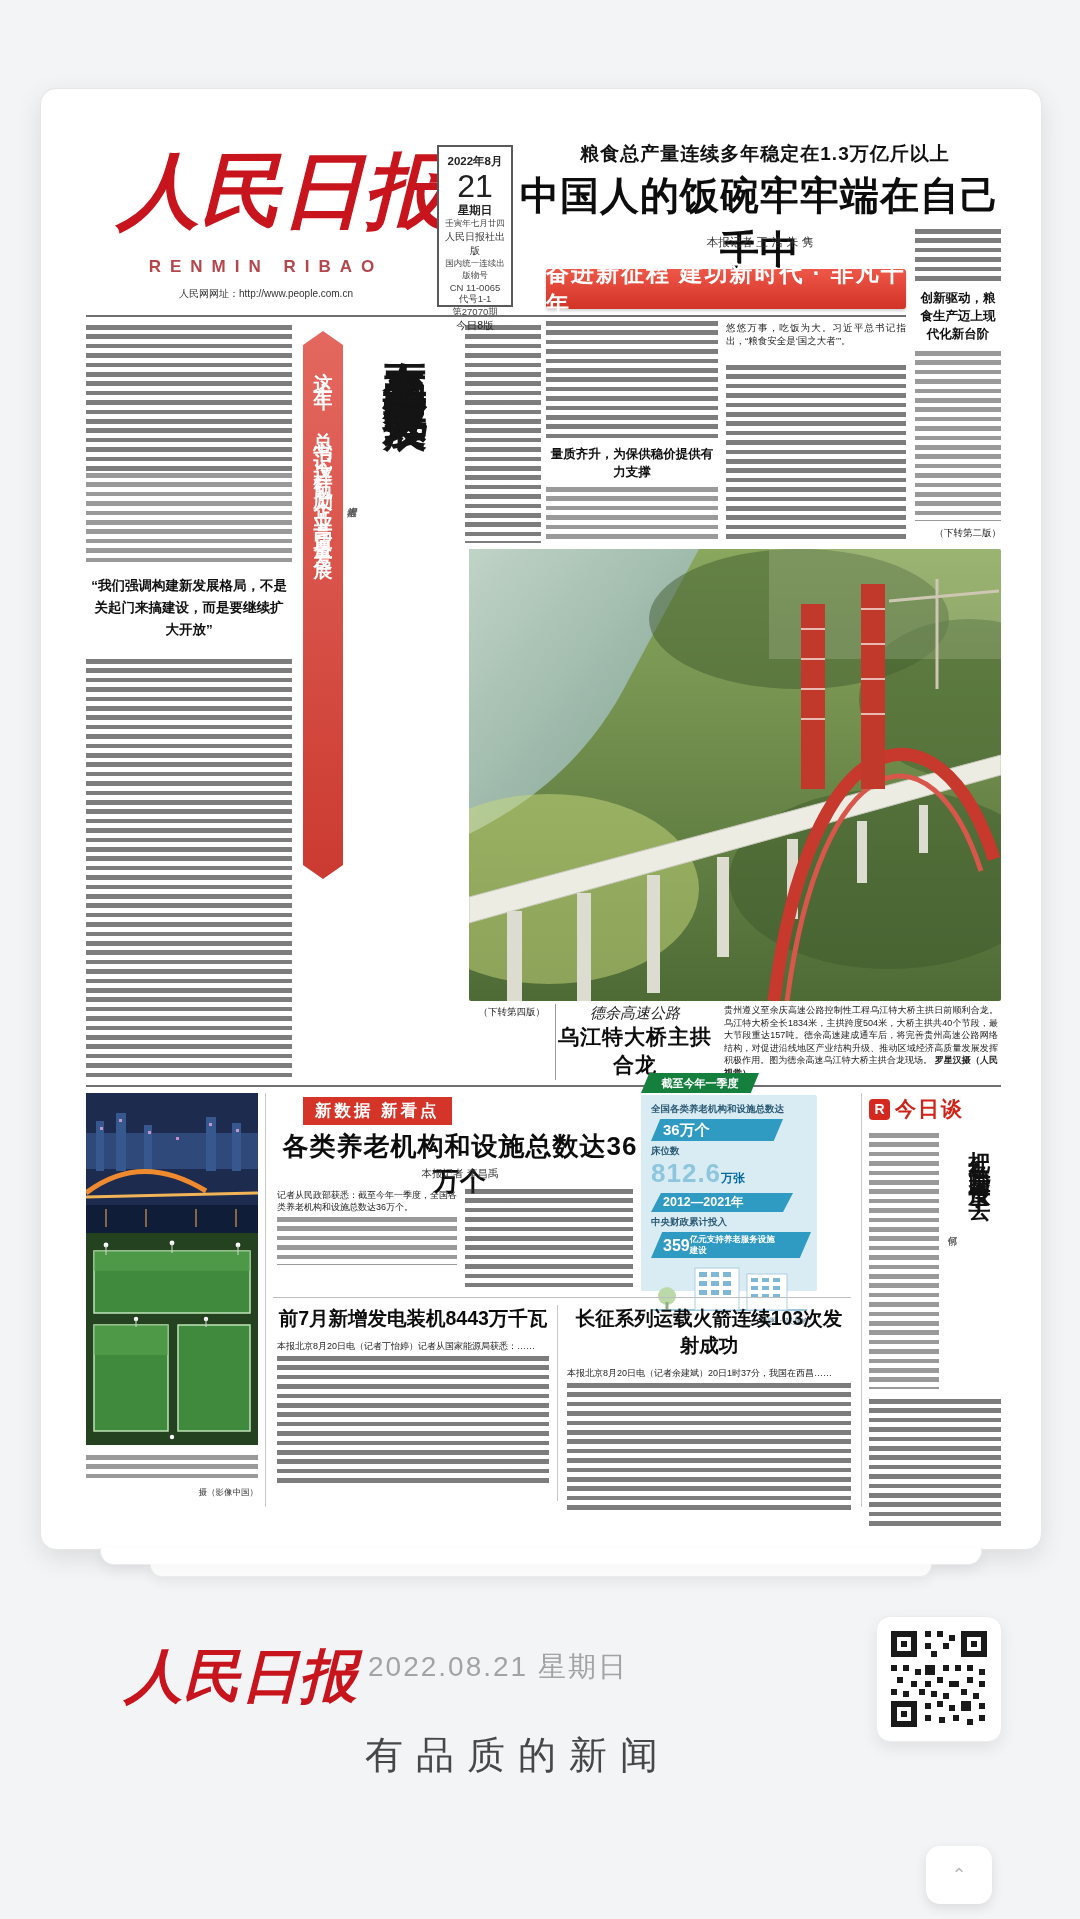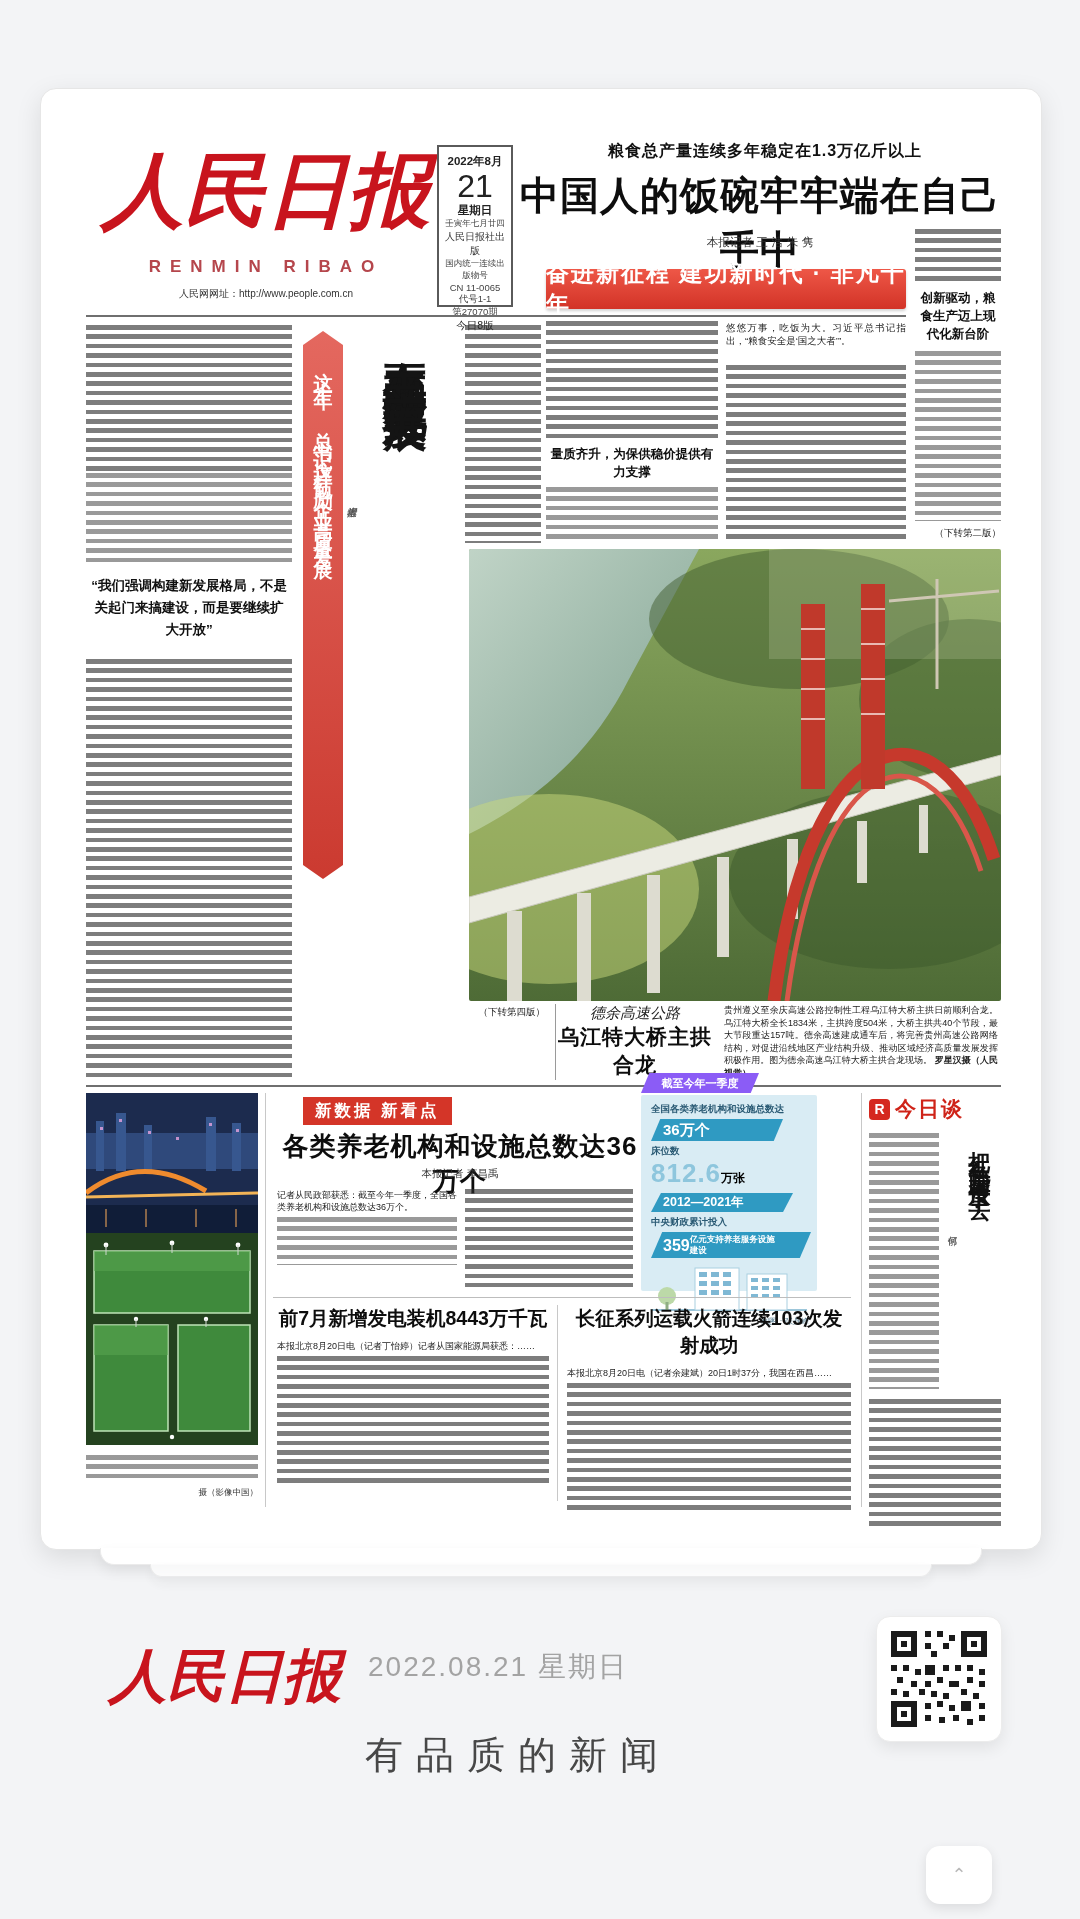--- a/index.html
+++ b/index.html
@@ -8,50 +8,50 @@
   .stage{position:absolute;inset:0;}
   .page-card{position:absolute;left:40px;top:88px;width:1000px;height:1460px;background:#ffffff;border:1px solid #e6e6e6;border-radius:16px;box-shadow:0 8px 26px rgba(0,0,0,.10);}
   .sim{background-image:repeating-linear-gradient(to bottom,rgba(45,45,45,.62) 0 4.6px,transparent 4.6px 9.4px);}
   .sim.lt{opacity:.78;}
   .micro{font-size:9.5px;line-height:13px;color:#222;text-align:justify;}
   .vline{background:#c8c8c8;width:1px;}
   .hrule{background:#bdbdbd;height:1px;}
   .rule-dark{background:#6f6f6f;height:2px;}
   .vtext{writing-mode:vertical-rl;text-orientation:upright;}
   
-  .logo-cn{font-family:"DejaVu Serif",serif;font-weight:900;font-style:italic;color:#c8141d;text-align:center;}
+  .logo-cn{font-family:"DejaVu Serif",serif;font-weight:900;font-style:italic;color:#c8141d;text-align:center;margin-left:16px;}
   .logo-latin{color:#b5464c;font-weight:700;letter-spacing:9px;text-align:center;}
   .website{color:#333;text-align:center;}
   .datebox{border:2px solid #5a5a5a;background:#fff;text-align:center;color:#222;display:flex;flex-direction:column;justify-content:space-between;padding:7px 3px;box-sizing:border-box;}
   .datebox .d-month{font-size:11.5px;font-weight:700;}
   .datebox .d-day{font-size:32px;line-height:34px;font-weight:500;}
   .datebox .d-week{font-size:11.5px;font-weight:700;}
   .datebox .d-sm{font-size:8.5px;color:#444;}
   .datebox .d-pub{font-size:10px;font-family:"DejaVu Serif",serif;color:#333;}
-  .kicker{font-size:16px;font-weight:700;color:#111;text-align:center;letter-spacing:1px;}
+  .kicker{font-size:19px;font-weight:700;color:#111;text-align:center;letter-spacing:1px;}
   .headline-xl{font-size:39px;font-weight:900;color:#0d0d0d;text-align:center;letter-spacing:1px;font-family:"Liberation Sans",sans-serif;}
   .byline{font-family:"DejaVu Serif",serif;font-size:11.5px;color:#333;text-align:center;}
   .banner{background:linear-gradient(#ee5747,#d23327);color:#fff;font-weight:900;font-size:23px;letter-spacing:2px;display:flex;align-items:center;justify-content:center;border-radius:3px;box-shadow:0 2px 3px rgba(0,0,0,.18);}
   .ribbon{background:linear-gradient(#e4685f,#cb3a30);color:#fff;clip-path:polygon(0 14px,50% 0,100% 14px,100% calc(100% - 14px),50% 100%,0 calc(100% - 14px));display:flex;justify-content:center;}
   .ribbon .vtext{font-size:19px;font-weight:700;letter-spacing:10px;padding-top:26px;}
   .vheadline{font-size:44px;font-weight:900;color:#141414;letter-spacing:3px;display:flex;justify-content:center;}
   .quote{font-weight:700;font-size:13.5px;line-height:22px;color:#101010;text-align:center;}
   .bold-sub{font-weight:700;font-size:12.5px;line-height:18px;color:#101010;text-align:center;}
   .jump{font-size:9.5px;color:#222;text-align:right;}
   .capbox-title1{font-family:"DejaVu Serif",serif;font-style:italic;font-size:15px;color:#222;text-align:center;}
   .capbox-title2{font-size:21px;font-weight:900;color:#0d0d0d;text-align:center;letter-spacing:1px;}
   .red-tag{background:#d43528;color:#fff;font-weight:700;font-size:16.5px;letter-spacing:3px;padding:3px 12px;display:inline-block;}
   .h2-mid{font-size:26px;font-weight:900;color:#0d0d0d;text-align:center;letter-spacing:1px;}
   .h3-bot{font-size:19.5px;font-weight:900;color:#0d0d0d;text-align:center;}
   .jrt-title{color:#cf2318;font-weight:900;font-size:21px;letter-spacing:2px;}
   .jrt-tile{width:21px;height:21px;background:#d5281f;border-radius:4px;color:#fff;font-weight:900;font-size:14px;display:flex;align-items:center;justify-content:center;}
   .jrt-head{font-size:22px;font-weight:900;color:#111;letter-spacing:6px;}
   .info{background:#d9ecf4;border-radius:2px;}
   .skew{clip-path:polygon(7% 0,100% 0,93% 100%,0 100%);}
-  .info-tab{background:#8b5cf6;color:#fff;font-weight:700;font-size:11px;display:flex;align-items:center;justify-content:center;}
+  .info-tab{background:#15803d;color:#fff;font-weight:700;font-size:11px;display:flex;align-items:center;justify-content:center;}
   .info-lbl{font-size:9.5px;color:#2a5a74;font-weight:700;}
   .info-banner{background:#2f9ac2;color:#fff;font-weight:900;display:flex;align-items:center;padding-left:12px;}
   .info-big{font-size:26px;font-weight:900;color:#8ec6dd;letter-spacing:1px;}
   .footer-date{color:#a3a3a3;font-size:28px;letter-spacing:2px;}
   .footer-slogan{color:#474747;font-size:38px;letter-spacing:13px;font-weight:500;margin-top:36px;}
   .stack-edge{background:#fff;border:1px solid #ebebeb;border-top:none;box-shadow:0 6px 14px rgba(0,0,0,.07);}
   .qr-card{background:#fff;border:1px solid #ececec;border-radius:14px;box-shadow:0 6px 16px rgba(0,0,0,.08);display:flex;align-items:center;justify-content:center;}
   .fab{background:#fff;border-radius:14px;box-shadow:0 4px 12px rgba(0,0,0,.10);display:flex;align-items:center;justify-content:center;color:#b9b9b9;font-size:18px;}
 </style>
 </head>
@@ -238,21 +238,21 @@
       </div>
       <div class="abs sim" style="left:424px;top:1100px;width:168px;height:98px;"></div>
     </div>
 
     <div>
       <div class="abs info-tab skew" style="left:600px;top:984px;width:118px;height:20px;">截至今年一季度</div>
       <div class="abs info" style="left:600px;top:1006px;width:176px;height:196px;padding:8px 8px 0 10px;box-sizing:border-box;">
         <div class="info-lbl">全国各类养老机构和设施总数达</div>
         <div class="info-banner skew" style="width:120px;height:22px;font-size:15px;margin-top:3px;">36万个</div>
         <div class="info-lbl" style="margin-top:4px;">床位数</div>
-        <div><span class="info-big">812.6</span><span style="font-size:12px;font-weight:700;color:#000000;font-family:Liberation Mono, monospace;">万张</span></div>
+        <div><span class="info-big">812.6</span><span style="font-size:12px;font-weight:700;color:#0369a1;font-family:Liberation Mono, monospace;">万张</span></div>
         <div class="info-banner skew" style="width:130px;height:19px;font-size:12.5px;margin-top:4px;">2012—2021年</div>
         <div class="info-lbl" style="margin-top:4px;">中央财政累计投入</div>
         <div class="info-banner skew" style="width:148px;height:26px;margin-top:3px;line-height:11px;">
             <span style="font-size:16px;">359</span>
             <span style="font-size:8.5px;width:92px;white-space:normal;">亿元支持养老服务设施建设</span>
           </div>
         <svg width="156" height="52" viewBox="0 0 156 52" style="margin-top:2px;">
           <line x1="0" y1="50" x2="156" y2="50" stroke="#9cc6da" stroke-width="2"></line>
           <circle cx="16" cy="36" r="9" fill="#bcd9a8"></circle>
             <rect x="14.5" y="42" width="3" height="8" fill="#8fae84"></rect>

